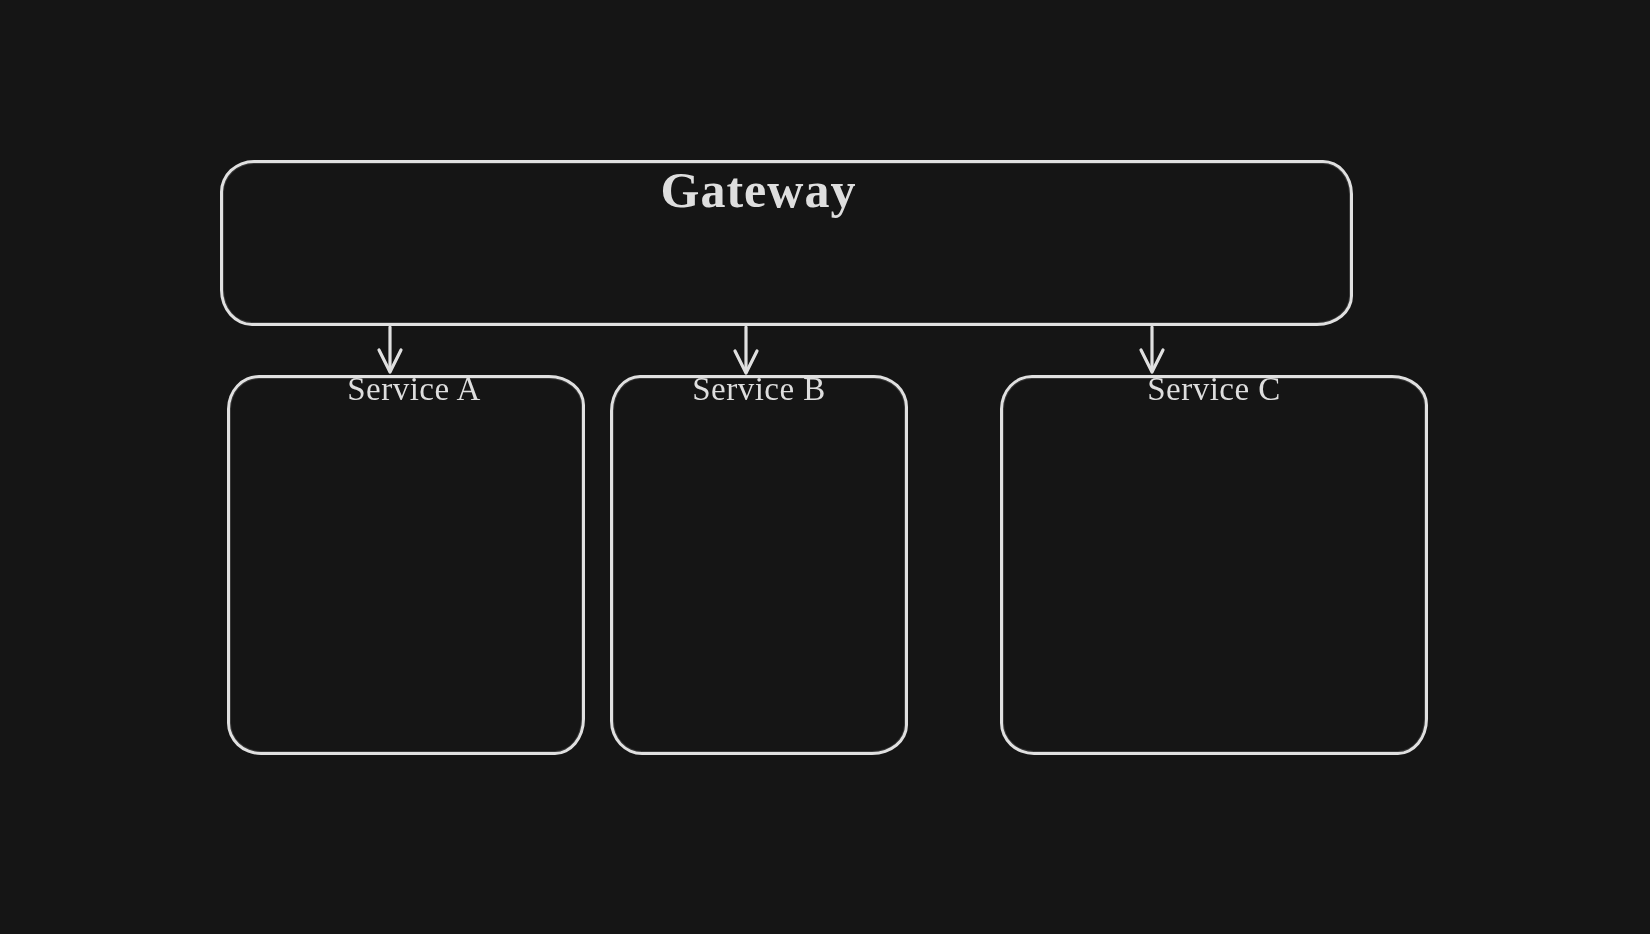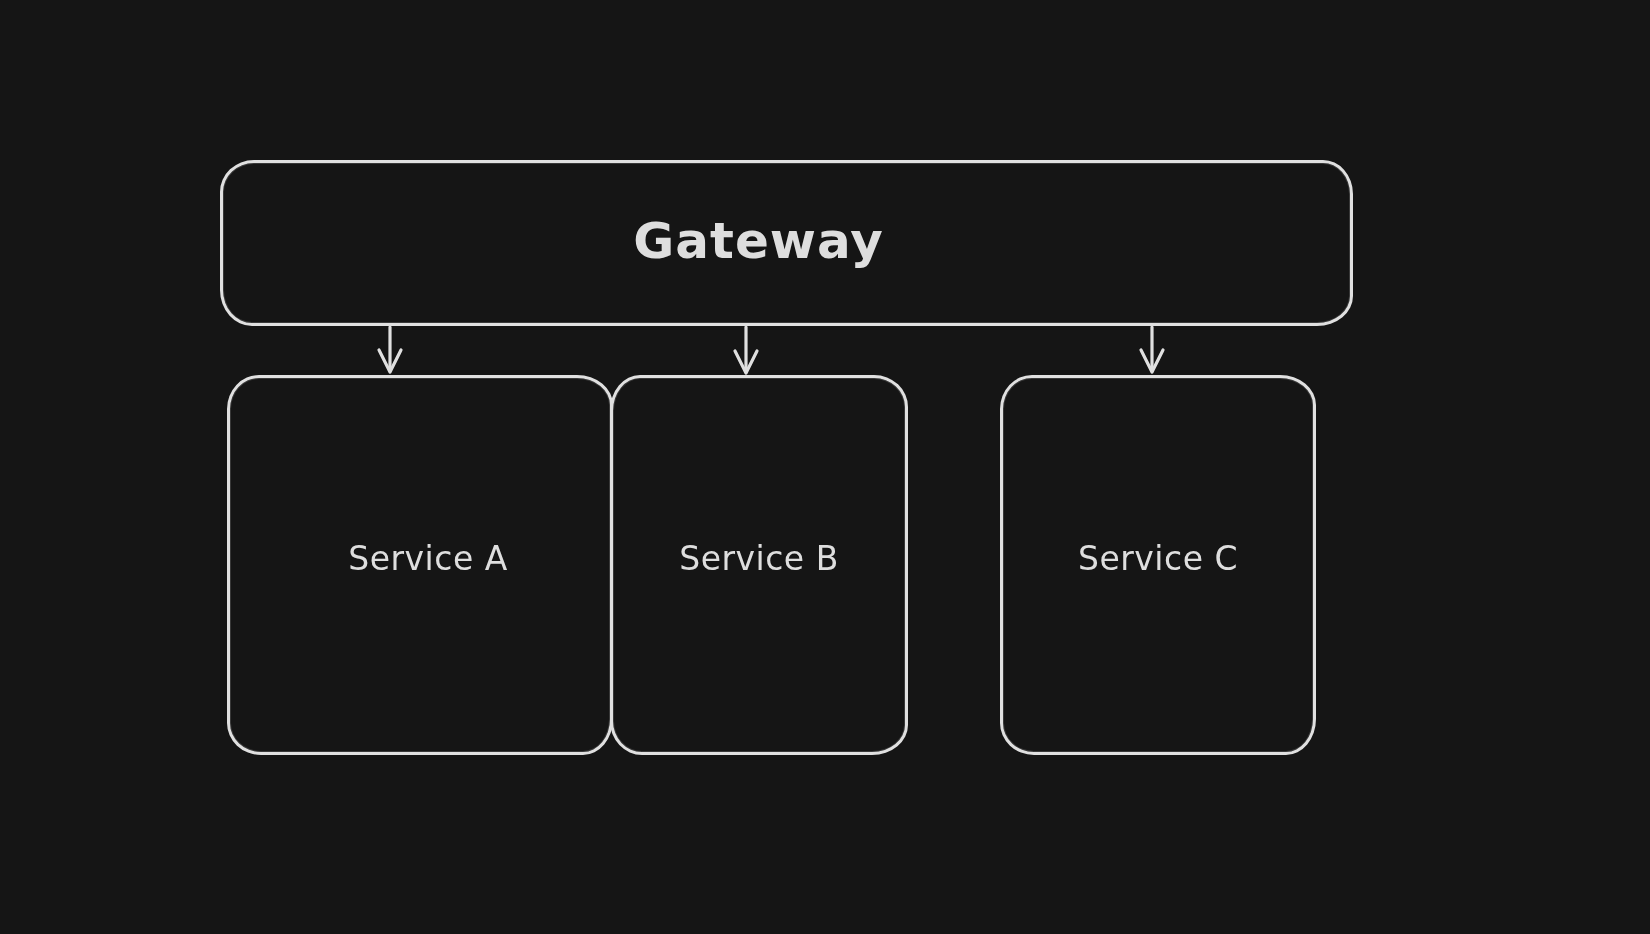--- a/index.html
+++ b/index.html
@@ -19,24 +19,25 @@
     height: 934px;
     background: var(--background);
     overflow: hidden;
     font-family: "DejaVu Sans", "Liberation Sans", sans-serif;
   }
   .node {
     position: absolute;
     border: 3px solid var(--stroke);
     background: transparent;
     display: flex;
-    align-items: center;
+    align-items: flex-start;
     justify-content: center;
     color: var(--text-color);
     box-shadow: inset 0 0 0 1px rgba(224,224,224,0.18);
+    font-family: Liberation Serif, serif;
   }
   .node-gateway {
     left: 220px;
     top: 160px;
     width: 1133px;
     height: 166px;
     border-radius: 34px 30px 36px 32px / 32px 34px 30px 36px;
   }
   .node-gateway .label {
     font-size: 50px;
@@ -47,23 +48,23 @@
   .node-service {
     top: 375px;
     height: 380px;
     border-radius: 32px 36px 30px 34px / 34px 30px 36px 32px;
   }
   .node-service .label {
     font-size: 33px;
     letter-spacing: 0.5px;
     transform: translateY(-7px);
   }
-  .node-service-a { left: 227px;  width: 386px; padding-left: 16px; }
+  .node-service-a { left: 227px;  width: 358px; padding-left: 16px; }
   .node-service-b { left: 610px;  width: 298px; border-radius: 30px 34px 36px 32px / 36px 32px 30px 34px; }
-  .node-service-c { left: 1000px; width: 316px; }
+  .node-service-c { left: 1000px; width: 428px; }
   .label {
     white-space: nowrap;
     user-select: none;
   }
   .connections-layer {
     position: absolute;
     left: 0;
     top: 0;
     width: 1650px;
     height: 934px;

